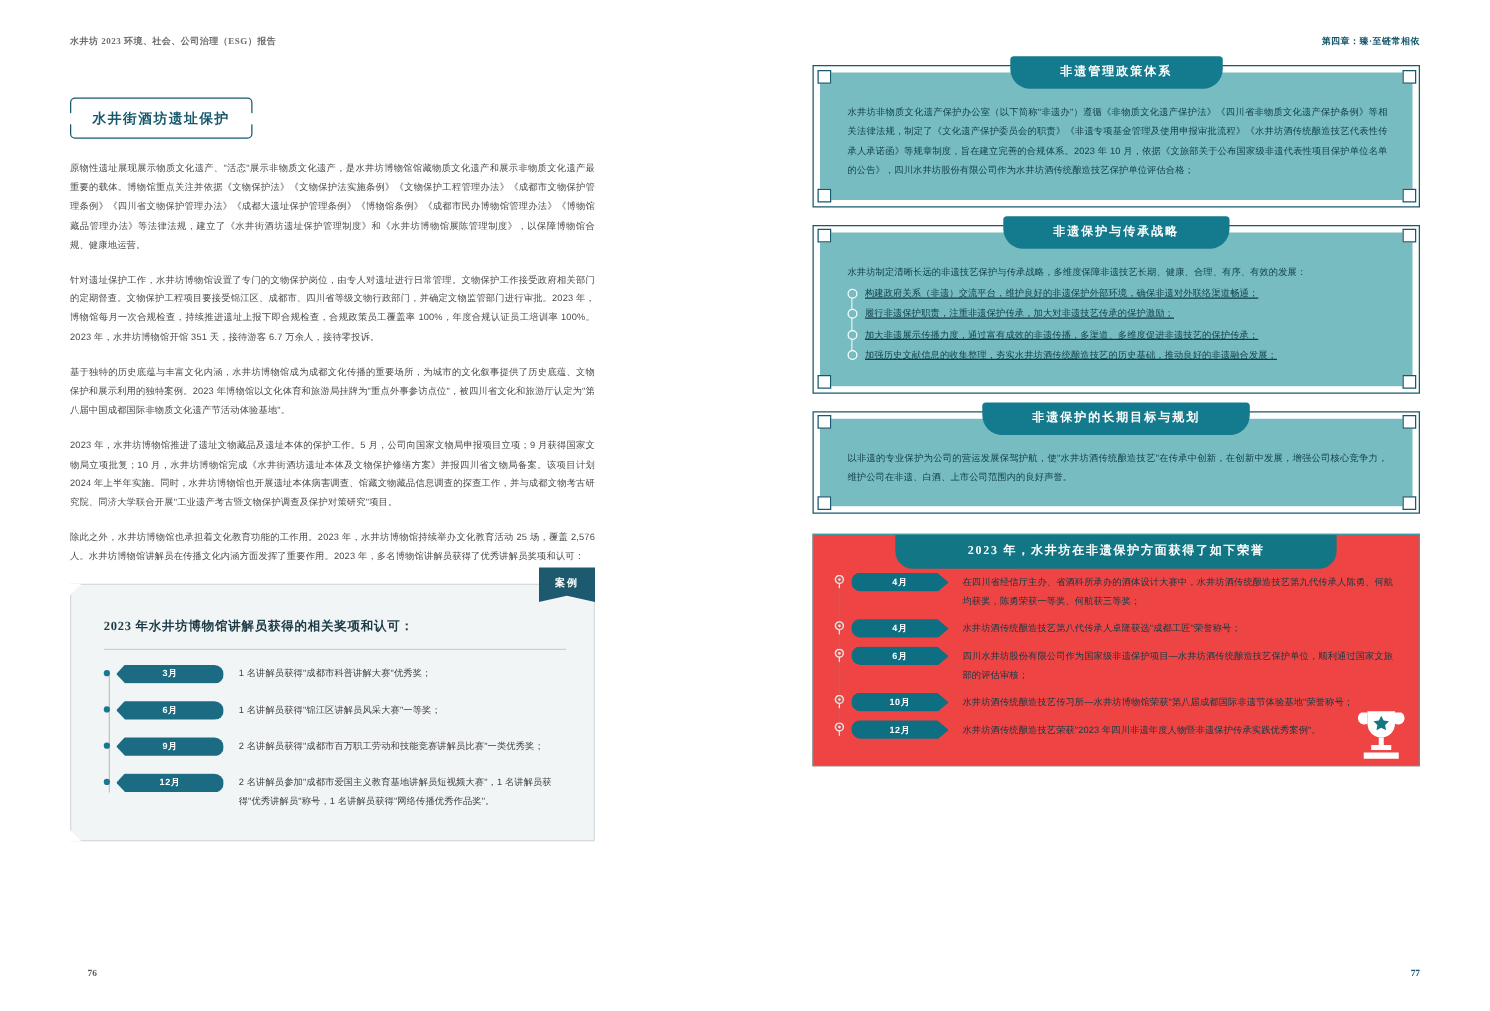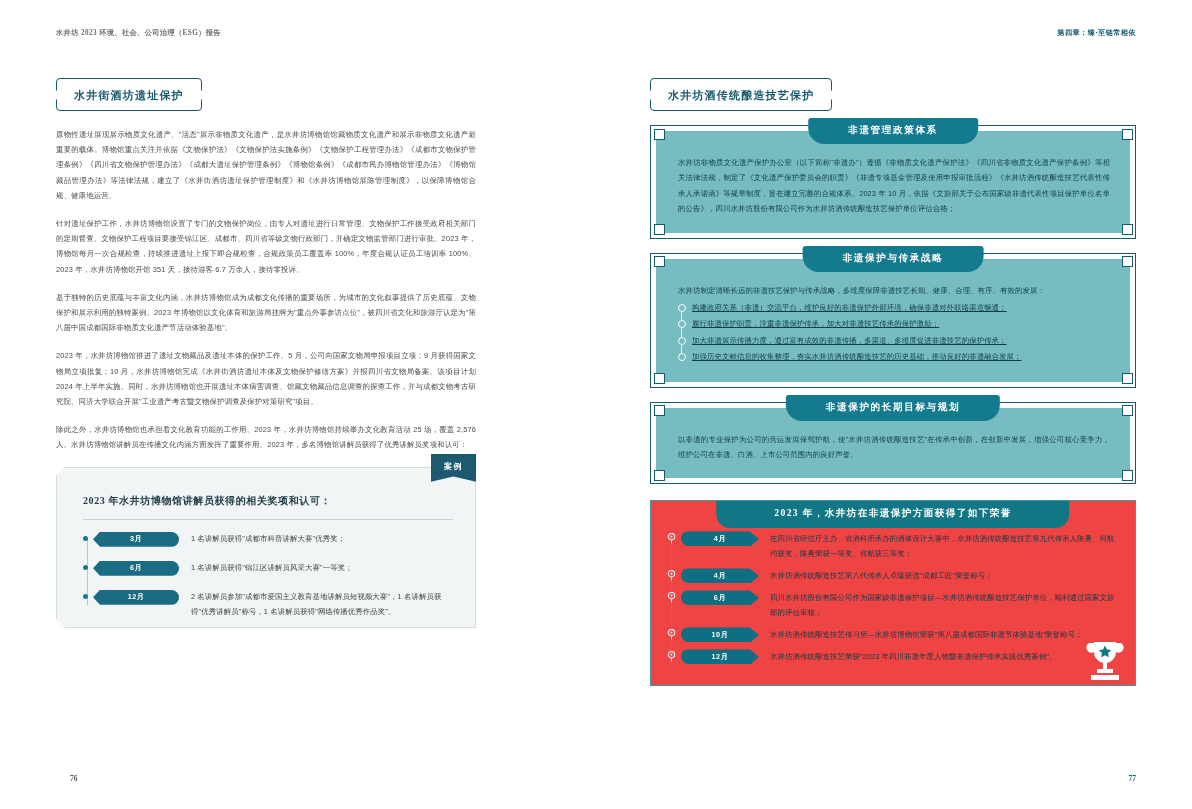--- a/index.html
+++ b/index.html
@@ -48,21 +48,21 @@
     font-size:7.4px;line-height:15.2px;color:#4a4a4a;
     text-align:justify;letter-spacing:.15px;
     font-family:"Liberation Sans","DejaVu Sans",sans-serif;
   }
 
   
   .case-box{
     position:relative;margin-top:14px;width:420px;
     background:#f2f5f6;
     border:1px solid #d4dcdf;
-    padding:26px 22px 6px 26px;box-sizing:border-box;
+    padding:26px 22px 22px 26px;box-sizing:border-box;
   }
   .case-box::before{
     content:"";position:absolute;left:-1px;top:-1px;
     border-top:9px solid #ffffff;border-right:9px solid transparent;
   }
   .case-box::after{
     content:"";position:absolute;left:-1px;bottom:-1px;
     border-bottom:9px solid #ffffff;border-right:9px solid transparent;
   }
   .case-flag{
@@ -224,41 +224,43 @@
             <div class="tl-month">3月</div>
             <div class="tl-text">1 名讲解员获得"成都市科普讲解大赛"优秀奖；</div>
           </div>
 
           <div class="tl-row">
             <span class="tl-dot"></span>
             <div class="tl-month">6月</div>
             <div class="tl-text">1 名讲解员获得"锦江区讲解员风采大赛"一等奖；</div>
           </div>
 
+          <div class="tl-row">
+            <span class="tl-dot"></span>
+            <div class="tl-month">9月</div>
+            <div class="tl-text">2 名讲解员获得"成都市百万职工劳动和技能竞赛讲解员比赛"一类优秀奖；</div>
+          </div>
 
           <div class="tl-row">
             <span class="tl-dot"></span>
             <div class="tl-month">12月</div>
             <div class="tl-text">2 名讲解员参加"成都市爱国主义教育基地讲解员短视频大赛"，1 名讲解员获得"优秀讲解员"称号，1 名讲解员获得"网络传播优秀作品奖"。</div>
           </div>
 
         </div>
       </div>
     </div>
 
     <div class="folio folio-left">76</div>
   </div>
 
   <div class="leaf leaf-right">
 
     <div class="runhead runhead-right">第四章：臻·至链常相依</div>
 
-    <div class="sec-title">
-      <span>水井坊酒传统酿造技艺保护</span>
-    </div>
 
     
     <div class="panel">
       <span class="corner c-tl"></span>
       <span class="corner c-tr"></span>
       <span class="corner c-bl"></span>
       <span class="corner c-br"></span>
       <div class="panel-head">非遗管理政策体系</div>
       <div class="panel-inner">
         <div class="panel-text">水井坊非物质文化遗产保护办公室（以下简称"非遗办"）遵循《非物质文化遗产保护法》《四川省非物质文化遗产保护条例》等相关法律法规，制定了《文化遗产保护委员会的职责》《非遗专项基金管理及使用申报审批流程》《水井坊酒传统酿造技艺代表性传承人承诺函》等规章制度，旨在建立完善的合规体系。2023 年 10 月，依据《文旅部关于公布国家级非遗代表性项目保护单位名单的公告》，四川水井坊股份有限公司作为水井坊酒传统酿造技艺保护单位评估合格；</div>

